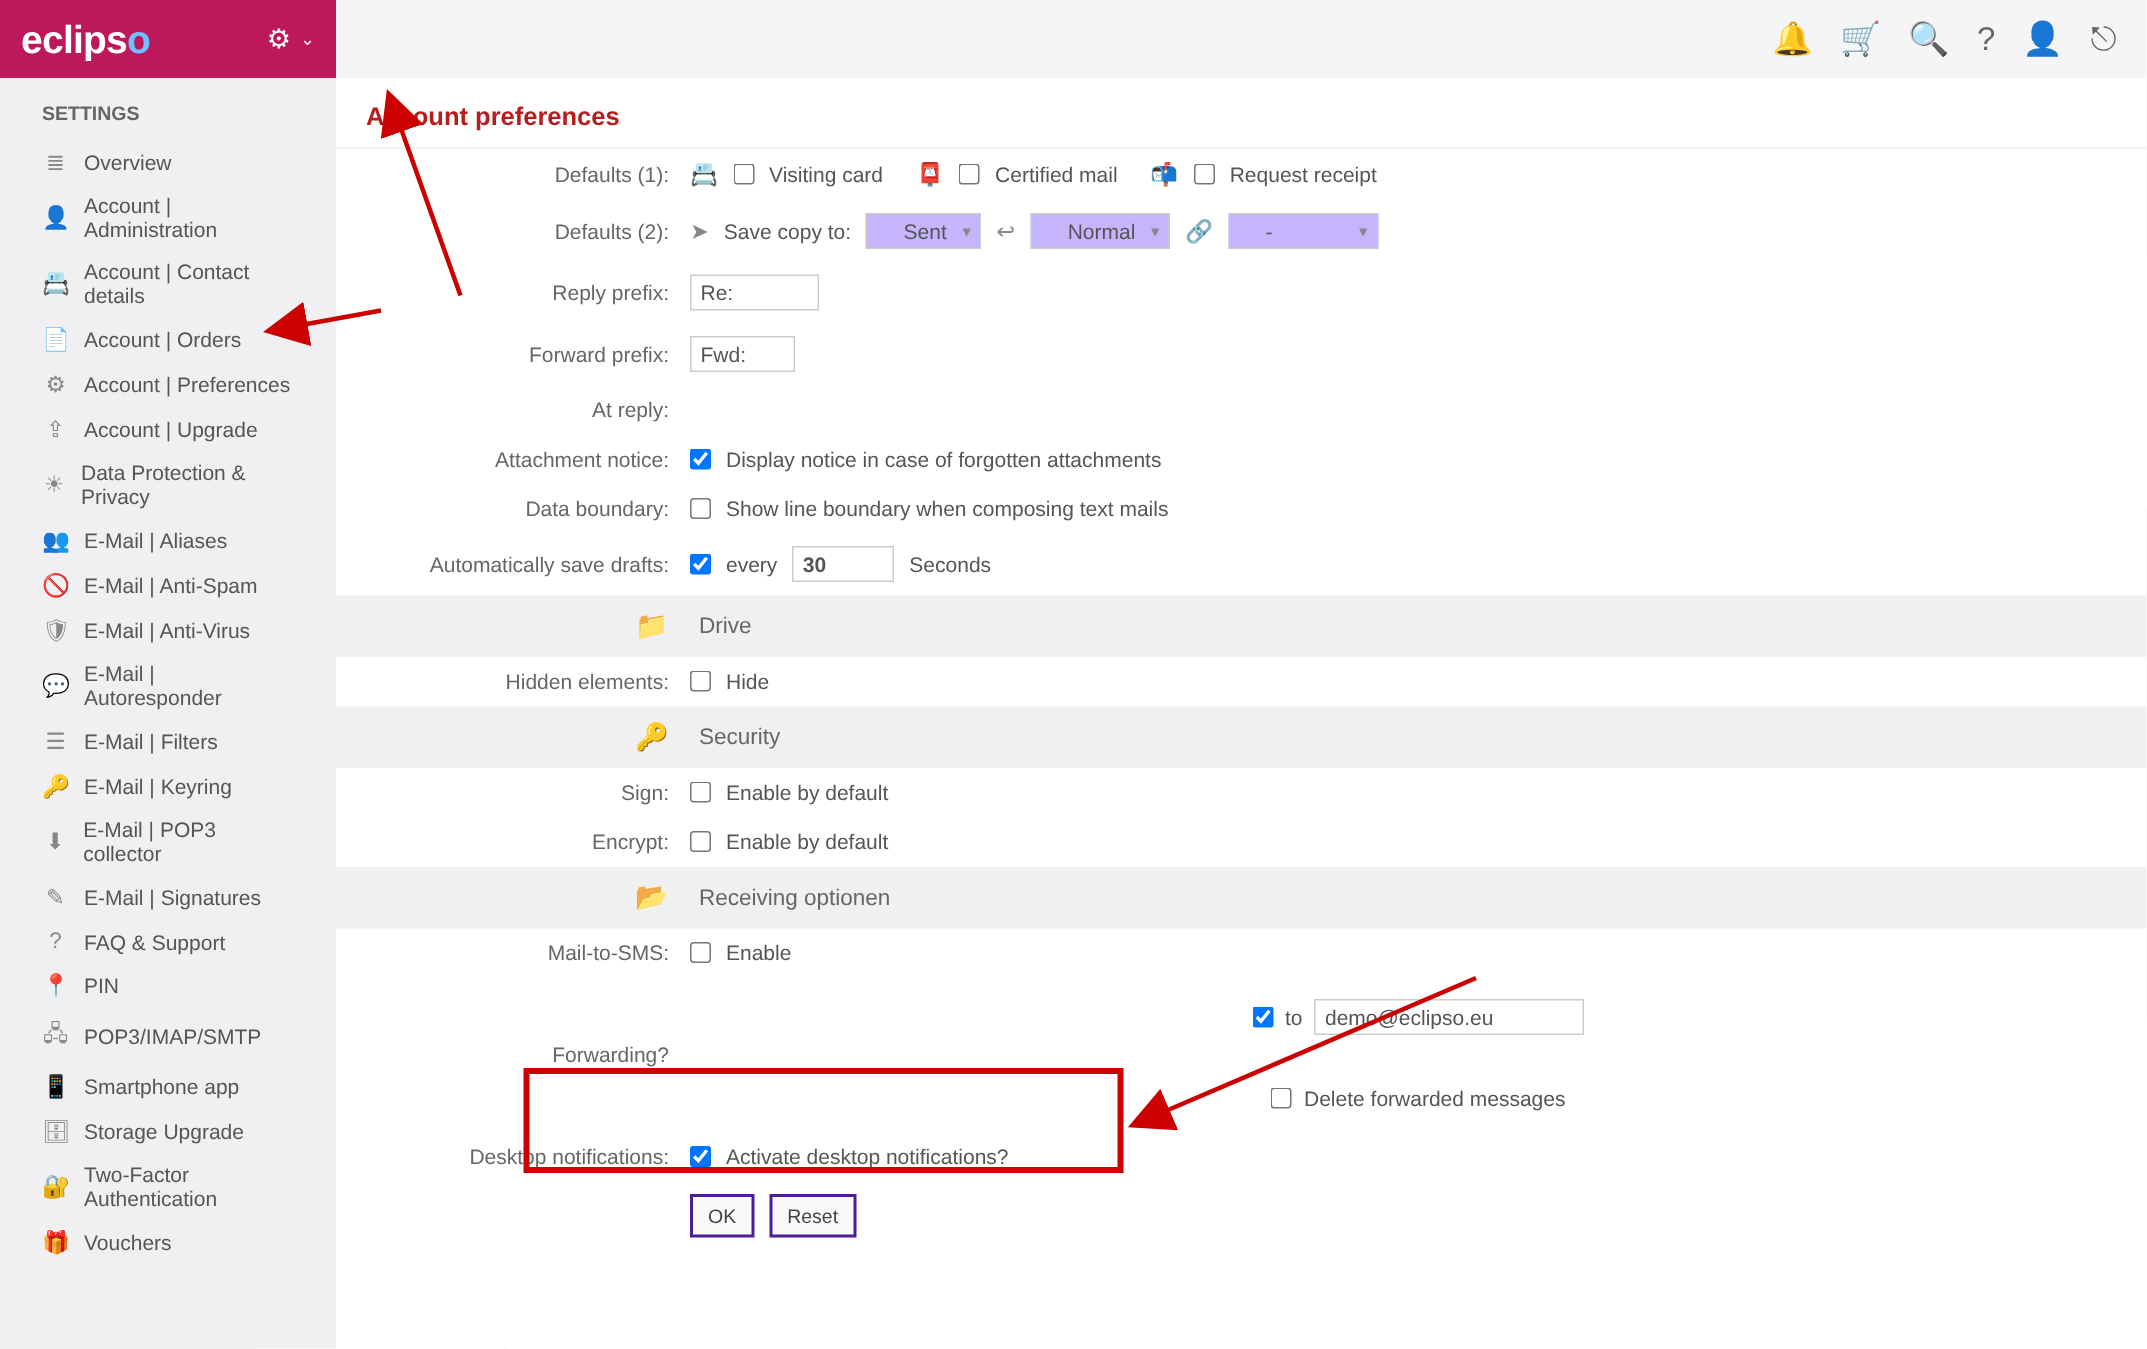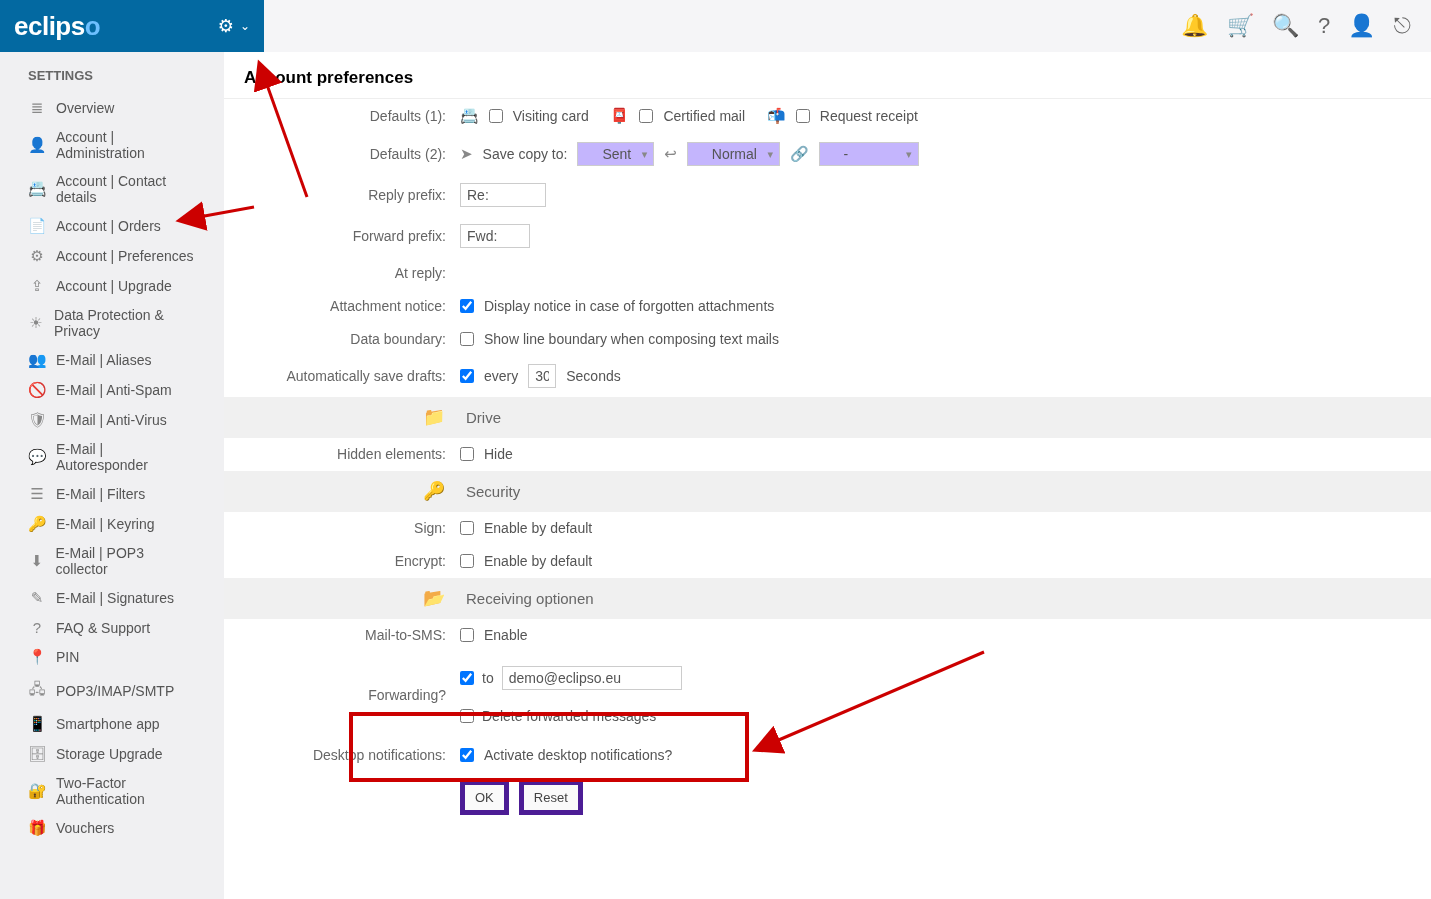--- a/index.html
+++ b/index.html
@@ -1,43 +1,43 @@
 <!DOCTYPE html>
 <html><head>
 <meta charset="utf-8">
 <style>
 * { box-sizing: border-box; margin: 0; padding: 0; }
 body { font-family: Arial, Helvetica, sans-serif; font-size: 14px; color: #555; background: #f5f5f7; width: 1431px; }
 .topbar { height: 52px; background: #f5f5f7; display: flex; align-items: center; }
-.logo-area { width: 264px; height: 52px; background: #0369a1; display: flex; align-items: center; padding: 0 14px; }
+.logo-area { width: 224px; height: 52px; background: #be185d; display: flex; align-items: center; padding: 0 14px; }
 .logo { color: #fff; font-size: 26px; font-weight: 700; letter-spacing: -0.5px; font-family: Arial, sans-serif; }
 .logo .o1 { color: #6ec0ff; }
 .gear-chev { margin-left: auto; color: #fff; display: flex; align-items: center; gap: 6px; }
 .topbar-right { margin-left: auto; display: flex; align-items: center; gap: 18px; padding-right: 20px; color: #666; }
 .topbar-right span { font-size: 22px; cursor: pointer; }
 .layout { display: flex; }
 .sidebar { width: 224px; background: #f0f0f2; padding: 10px 14px; min-height: 847px; }
 .sidebar-title { padding: 6px 14px 10px; font-size: 13px; font-weight: 700; color: #666; }
 .side-item { display: flex; align-items: center; gap: 10px; padding: 6px 14px; color: #555; cursor: pointer; }
 .side-item .ic { width: 18px; text-align: center; color: #888; font-size: 15px; }
 .main { flex: 1; background: #fff; position: relative; }
-.page-title { padding: 16px 20px 10px; font-size: 17px; font-weight: 700; color: #000000; border-bottom: 1px solid #eee; }
+.page-title { padding: 16px 20px 10px; font-size: 17px; font-weight: 700; color: #b91c1c; border-bottom: 1px solid #eee; }
 .form { }
 .row { display: flex; align-items: center; padding: 8px 0; border-bottom: 1px solid transparent; }
 .lbl { width: 236px; text-align: right; padding-right: 14px; color: #666; font-size: 14px; }
 .ctl { flex: 1; display: flex; align-items: center; gap: 10px; flex-wrap: wrap; color: #555; }
 .section-row { background: #f0f0f0; padding: 9px 0; }
 .section-row .lbl { color: #666; }
 .section-row .ic2 { color: #888; font-size: 18px; }
 .section-row .stxt { color: #666; font-size: 15px; margin-left: 6px; }
 input[type="text"] { border: 1px solid #ccc; padding: 3px 6px; font-size: 14px; color: #555; }
 .sel { border: 1px solid #ccc; padding: 3px 22px 3px 24px; font-size: 14px; color: #555; background: #c4b5fd; position: relative; display:inline-flex; align-items:center; cursor:pointer; }
 .sel::after { content: "▾"; position: absolute; right: 6px; color: #888; font-size: 11px; }
 input[type="checkbox"] { width: 14px; height: 14px; cursor: pointer; }
-.btn { border: 5px solid #4c1d95; background: #fafafa; padding: 5px 10px; font-size: 13px; color: #444; cursor: pointer; }
+.btn { border: 2px solid #4c1d95; background: #fafafa; padding: 5px 10px; font-size: 13px; color: #444; cursor: pointer; }
 .highlight-box { border: 4px solid #c00; position: absolute; pointer-events:none; }
 .arrow-svg { position: absolute; overflow: visible; pointer-events:none; }
 .miniic { color:#888; font-size:15px; }
 </style>
 </head>
 <body>
 
 <div class="topbar">
   <div class="logo-area">
     <span class="logo">eclips<span class="o1">o</span></span>
@@ -220,21 +220,21 @@
           <input type="checkbox" style="">
           <span>Show line boundary when composing text mails</span>
         </div>
       </div>
 
       <div class="row">
         <div class="lbl">Automatically save drafts:</div>
         <div class="ctl">
           <input type="checkbox" checked="" style="">
           <span>every</span>
-          <input type="text" style="width: 28px;" value="30">
+          <input type="text" style="width: 68px; font-weight: bold;" value="30">
           <span>Seconds</span>
         </div>
       </div>
 
       <div class="row section-row">
         <div class="lbl"><span class="ic2">📁</span></div>
         <div class="ctl">
             <span class="stxt">Drive</span>
           </div>
       </div>
@@ -280,21 +280,21 @@
       <div class="row">
         <div class="lbl">Mail-to-SMS:</div>
         <div class="ctl">
           <input type="checkbox" style="">
           <span>Enable</span>
         </div>
       </div>
 
       <div class="row" style="padding:14px 0;">
         <div class="lbl">Forwarding?</div>
-        <div class="ctl" style="flex-direction:column; align-items:flex-start; gap:6px;">
+        <div class="ctl" style="flex-direction:column; align-items:center; gap:22px;">
           <div style="display:flex; align-items:center; gap:8px;">
             <input type="checkbox" checked="" style="">
             <span>to</span>
             <input type="text" style="width: 180px;" value="demo@eclipso.eu">
           </div>
           <div style="display:flex; align-items:center; gap:8px;margin-top:12px;">
             <input type="checkbox" style="">
             <span>Delete forwarded messages</span>
           </div>
         </div>

